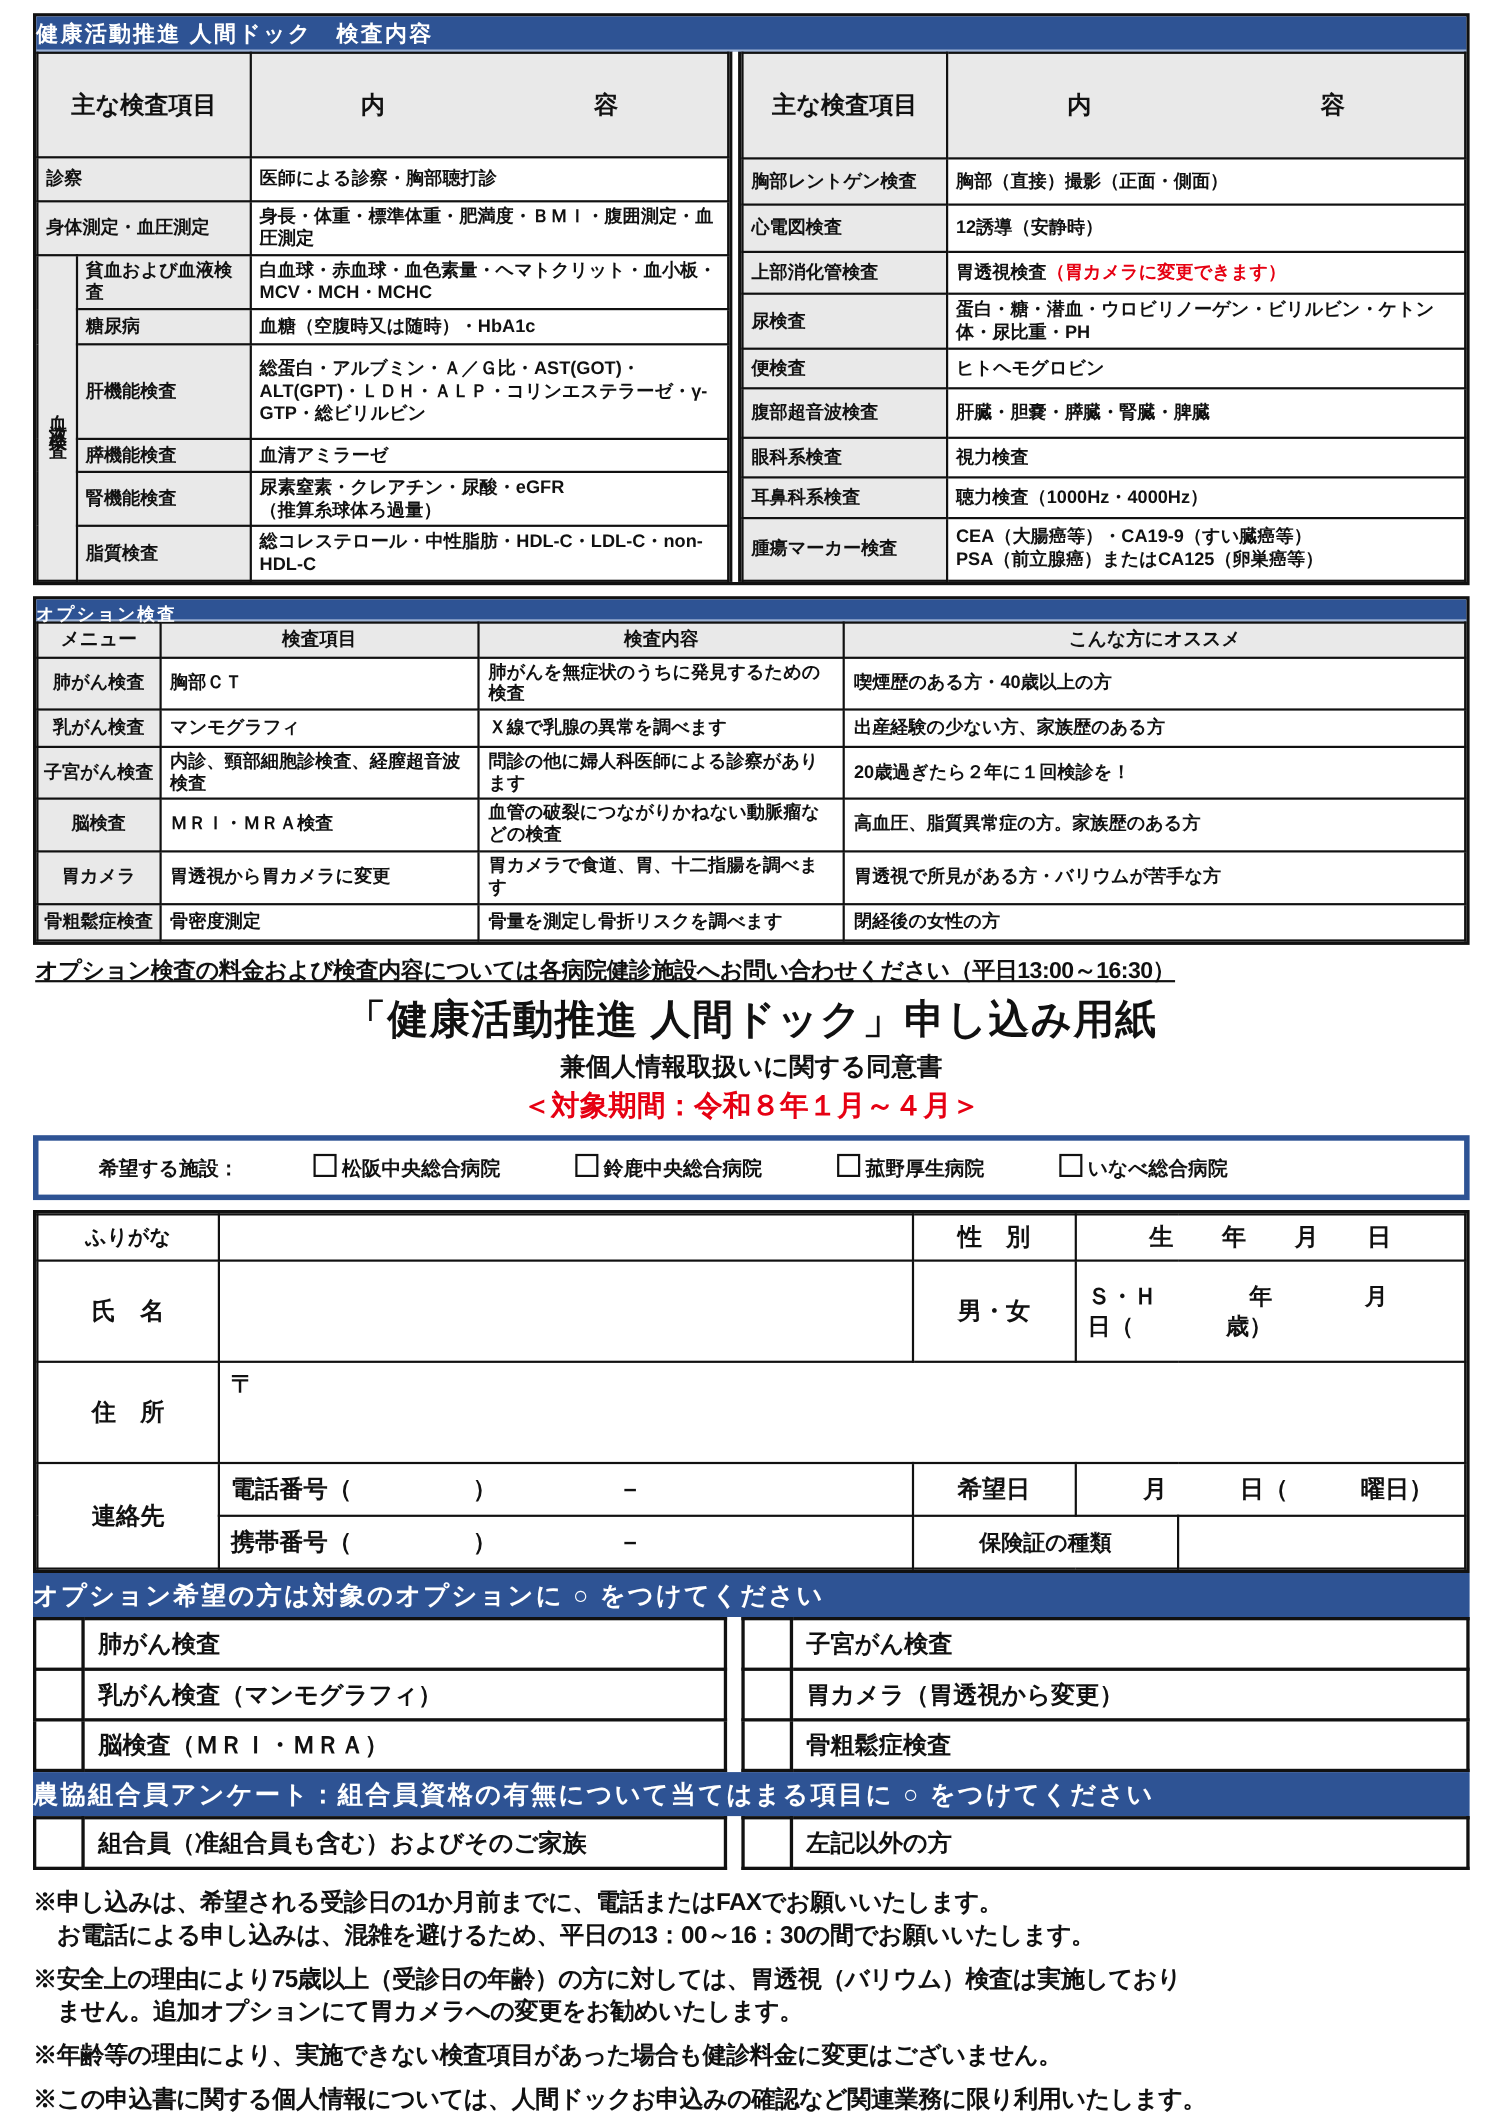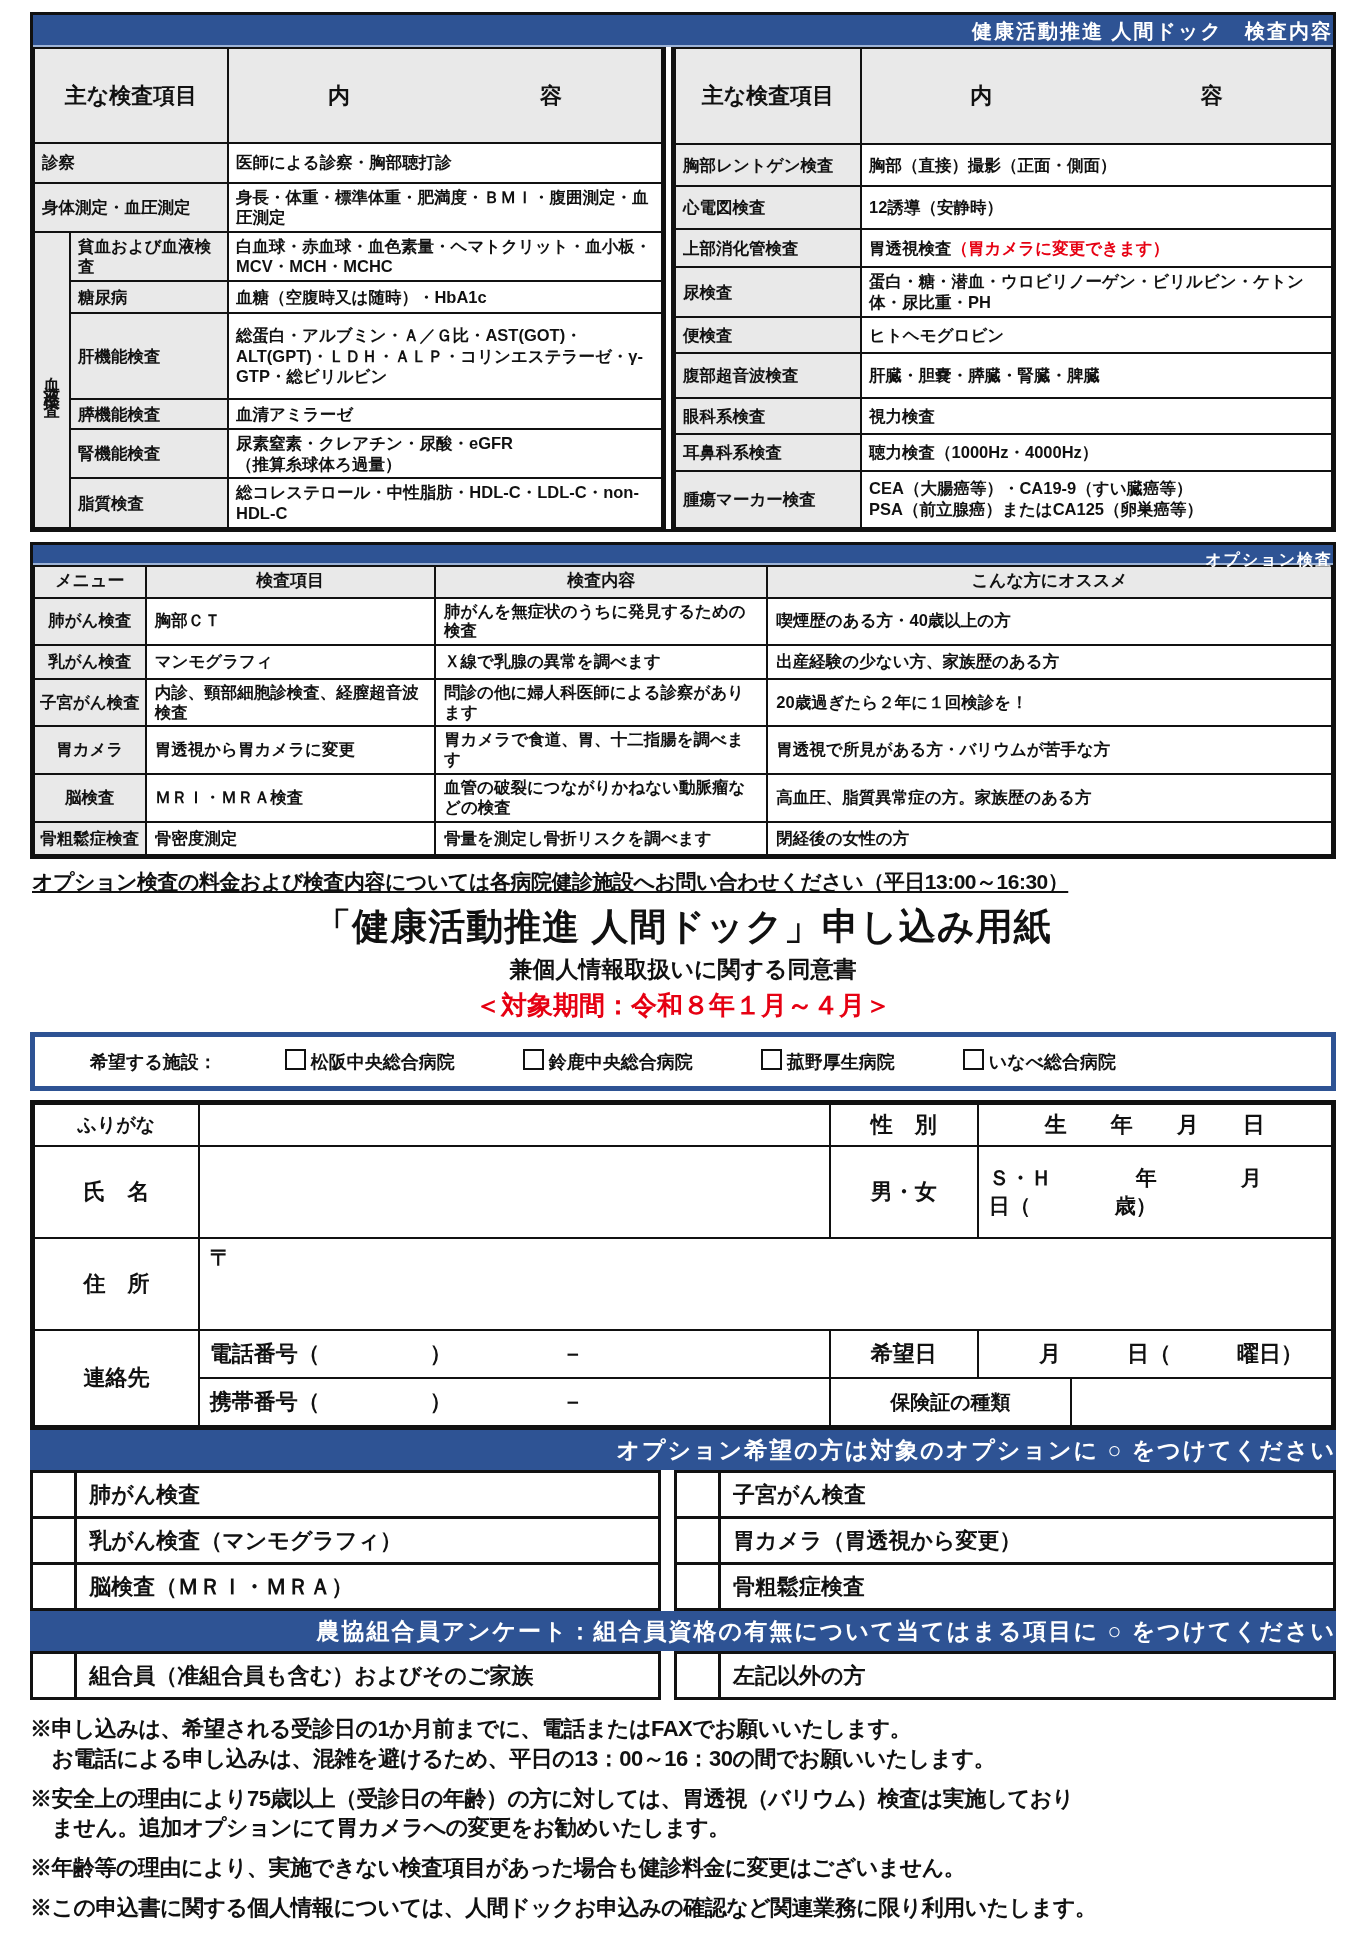--- a/index.html
+++ b/index.html
@@ -6,21 +6,21 @@
   html,body { background:#fff; }
   body {
     width: 1366px; height: 1934px;
     padding: 12px 30px 10px 30px;
     font-family: "Liberation Sans", sans-serif;
     color: #111;
     font-weight: 700;
   }
   .blue-bar {
     background: #2e5394; color: #fff; font-weight: 700;
-    text-align: right; letter-spacing: 2px;
+    text-align: left; letter-spacing: 2px;
   }
   .red { color: #e60012; }
 
   
   .exam-wrap { border: 3px solid #111; }
   .exam-title { height: 32px; line-height: 32px; font-size: 20px; border-bottom: 2px solid #9db3d6; }
   .exam-cols { display: flex; align-items: stretch; }
   .exam-col-left  { width: 48.7%; border-right: 3px solid #111; }
   .exam-gap { width: 5px; background: #fff; }
   .exam-col-right { flex: 1; border-left: 3px solid #111; }
@@ -228,30 +228,30 @@
       <td>Ｘ線で乳腺の異常を調べます</td>
       <td>出産経験の少ない方、家族歴のある方</td>
     </tr>
     <tr style="height:30px">
       <td class="menu">子宮がん検査</td>
       <td>内診、頸部細胞診検査、経膣超音波検査</td>
       <td>問診の他に婦人科医師による診察があります</td>
       <td>20歳過ぎたら２年に１回検診を！</td>
     </tr>
     <tr style="height:30px">
+      <td class="menu">脳検査</td>
+      <td>ＭＲＩ・ＭＲＡ検査</td>
+      <td>血管の破裂につながりかねない動脈瘤などの検査</td>
+      <td>高血圧、脂質異常症の方。家族歴のある方</td>
+    </tr>
+    <tr style="height:30px">
       <td class="menu">胃カメラ</td>
       <td>胃透視から胃カメラに変更</td>
       <td>胃カメラで食道、胃、十二指腸を調べます</td>
       <td>胃透視で所見がある方・バリウムが苦手な方</td>
-    </tr>
-    <tr style="height:30px">
-      <td class="menu">脳検査</td>
-      <td>ＭＲＩ・ＭＲＡ検査</td>
-      <td>血管の破裂につながりかねない動脈瘤などの検査</td>
-      <td>高血圧、脂質異常症の方。家族歴のある方</td>
     </tr>
     <tr style="height:30px">
       <td class="menu">骨粗鬆症検査</td>
       <td>骨密度測定</td>
       <td>骨量を測定し骨折リスクを調べます</td>
       <td>閉経後の女性の方</td>
     </tr>
   </tbody>
     </table>
 </div>

